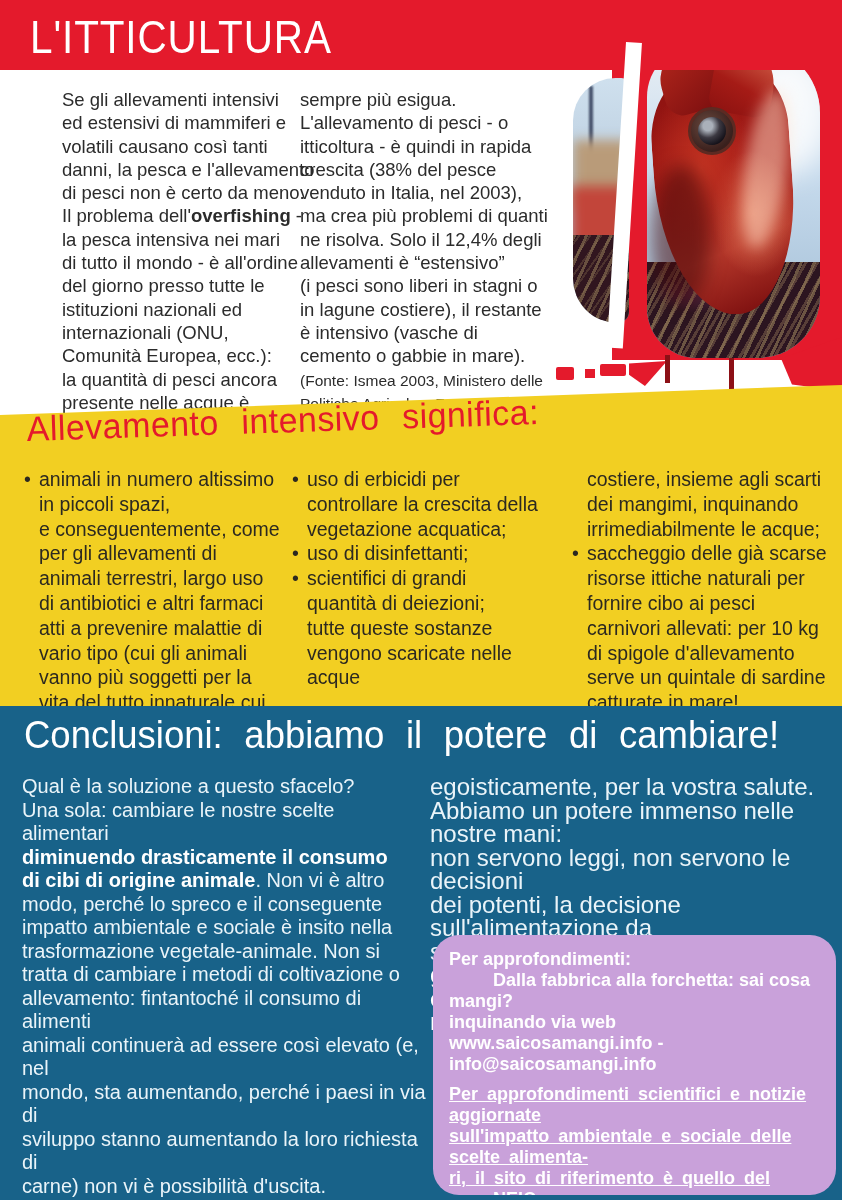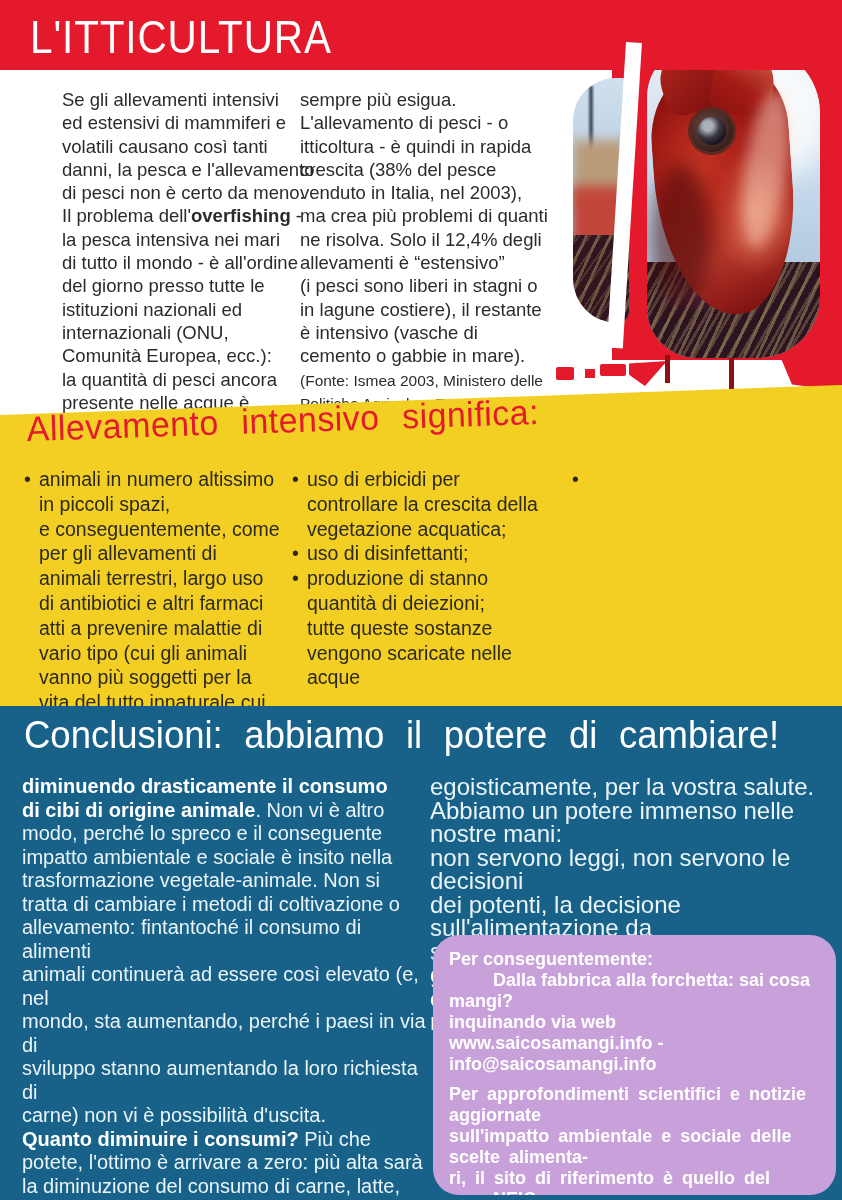--- a/index.html
+++ b/index.html
@@ -8,21 +8,21 @@
   }
   html,body{margin:0;padding:0;}
   body{font-family:"Liberation Sans","DejaVu Sans",sans-serif;background:#888;}
   #page{position:relative;width:842px;height:1200px;margin:0 auto;background:#fff;overflow:hidden;padding-left:12px;}
   [data-name]{box-sizing:border-box;}
   .rich{white-space:pre-line;}
   .seg-b{font-weight:700;}
   .seg-i{}
   .seg-sm{font-size:15.5px;line-height:20.5px;}
   .seg-red{color:var(--boxred);margin-left:44px;}
-  .seg-j{word-spacing:4px;}
+  .seg-j{word-spacing:4px;text-decoration:underline;}
 
   
   .banner{position:absolute;left:0;top:0;width:842px;height:70px;background:var(--red);z-index:2;}
   .banner-title{position:absolute;left:30px;top:10px;color:#fff;font-size:46px;font-weight:400;
     letter-spacing:1px;transform:scaleX(.88);transform-origin:left top;white-space:nowrap;}
 
   
   .red-block{position:absolute;left:612px;top:0;width:230px;height:360px;background:var(--red);z-index:1;}
   .frag{position:absolute;left:573px;top:78px;width:56px;height:245px;z-index:2;overflow:hidden;
     border-radius:44px 8px 12px 46px;background:linear-gradient(#cfe0ee,#b4c8da 55%,#9fb2c4);}
@@ -185,36 +185,50 @@
         <span class="rich" data-name="bullet-item-text"><span>uso di erbicidi per
 controllare la crescita della
 vegetazione acquatica;</span></span>
       </div>
       <div class="bitem" data-name="bullet-item">
         <span class="dot" data-name="bullet-dot">•</span>
         <span class="rich" data-name="bullet-item-text"><span>uso di disinfettanti;</span></span>
       </div>
       <div class="bitem" data-name="bullet-item">
         <span class="dot" data-name="bullet-dot">•</span>
-        <span class="rich" data-name="bullet-item-text"><span>produzione di stanno
+        <span class="rich" data-name="bullet-item-text"><span>scientifici di grandi
 quantità di deiezioni;
 </span><span class="seg-i">tutte queste sostanze
 vengono scaricate nelle acque</span></span>
       </div>
     </div>
     <div class="ycol ycol3" data-name="yellow-column-3">
-      <div class="bitem" data-name="bullet-item">
-        <span class="dot" data-name="bullet-dot">•</span>
+      <div class="bitem" data-name="continuation-item">
+        <span class="rich" data-name="item-text"><span class="seg-i">costiere, insieme agli scarti
+dei mangimi, inquinando
+irrimediabilmente le acque;</span></span>
+      </div>
+      <div class="bitem" data-name="bullet-item">
+        <span class="dot" data-name="bullet-dot">•</span>
+        <span class="rich" data-name="bullet-item-text"><span>saccheggio delle già scarse
+risorse ittiche naturali per
+fornire cibo ai pesci
+carnivori allevati: per 10 kg
+di spigole d'allevamento
+serve un quintale di sardine
+catturate in mare!</span></span>
       </div>
     </div>
   </div>
 
   <div class="tsec" data-name="conclusions-section">
     <div class="thead" data-name="conclusions-heading">Conclusioni: abbiamo il potere di cambiare!</div>
-    <div class="tcol1 rich" data-name="conclusions-column-1"><span class="seg-b">diminuendo drasticamente il consumo
+    <div class="tcol1 rich" data-name="conclusions-column-1"><span>Qual è la soluzione a questo sfacelo?
+Una sola: cambiare le nostre scelte alimentari
+</span><span class="seg-b">diminuendo drasticamente il consumo
 di cibi di origine animale</span><span>. Non vi è altro
 modo, perché lo spreco e il conseguente
 impatto ambientale e sociale è insito nella
 trasformazione vegetale-animale. Non si
 tratta di cambiare i metodi di coltivazione o
 allevamento: fintantoché il consumo di alimenti
 animali continuerà ad essere così elevato (e, nel
 mondo, sta aumentando, perché i paesi in via di
 sviluppo stanno aumentando la loro richiesta di
 carne) non vi è possibilità d'uscita.
@@ -223,21 +237,21 @@
 la diminuzione del consumo di carne, latte,
 latticini e uova, maggiori saranno i benefici:
 per il pianeta, per i popoli affamati, ma anche,</span></div>
     <div class="tcol2 rich" data-name="conclusions-column-2"><span>egoisticamente, per la vostra salute.
 Abbiamo un potere immenso nelle nostre mani:
 non servono leggi, non servono le decisioni
 dei potenti, la decisione sull'alimentazione da
 seguire spetta solo a noi. </span><span class="seg-b">È un grande potere,
 e quindi anche una grande responsabilità</span><span>.</span></div>
     <div class="pbox" data-name="info-box">
-      <div class="rich" data-name="info-box-paragraph-1"><span class="seg-b">Per conseguentemente:</span><span>
+      <div class="rich" data-name="info-box-paragraph-1"><span class="seg-b">Per approfondimenti:</span><span>
 </span><span class="seg-b seg-red">Dalla fabbrica alla forchetta: sai cosa mangi?</span><span>
 </span><span class="seg-b">inquinando via web</span><span>
 </span><span class="seg-b seg-i">www.saicosamangi.info - info@saicosamangi.info</span></div>
       <div class="rich" data-name="info-box-paragraph-2"><span class="seg-b seg-j">Per approfondimenti scientifici e notizie aggiornate
 sull'impatto ambientale e sociale delle scelte alimenta-
 ri, il sito di riferimento è quello del </span><span class="seg-b seg-red seg-j">NEIC</span><span>
 </span><span>
 </span></div>
 
     </div>

